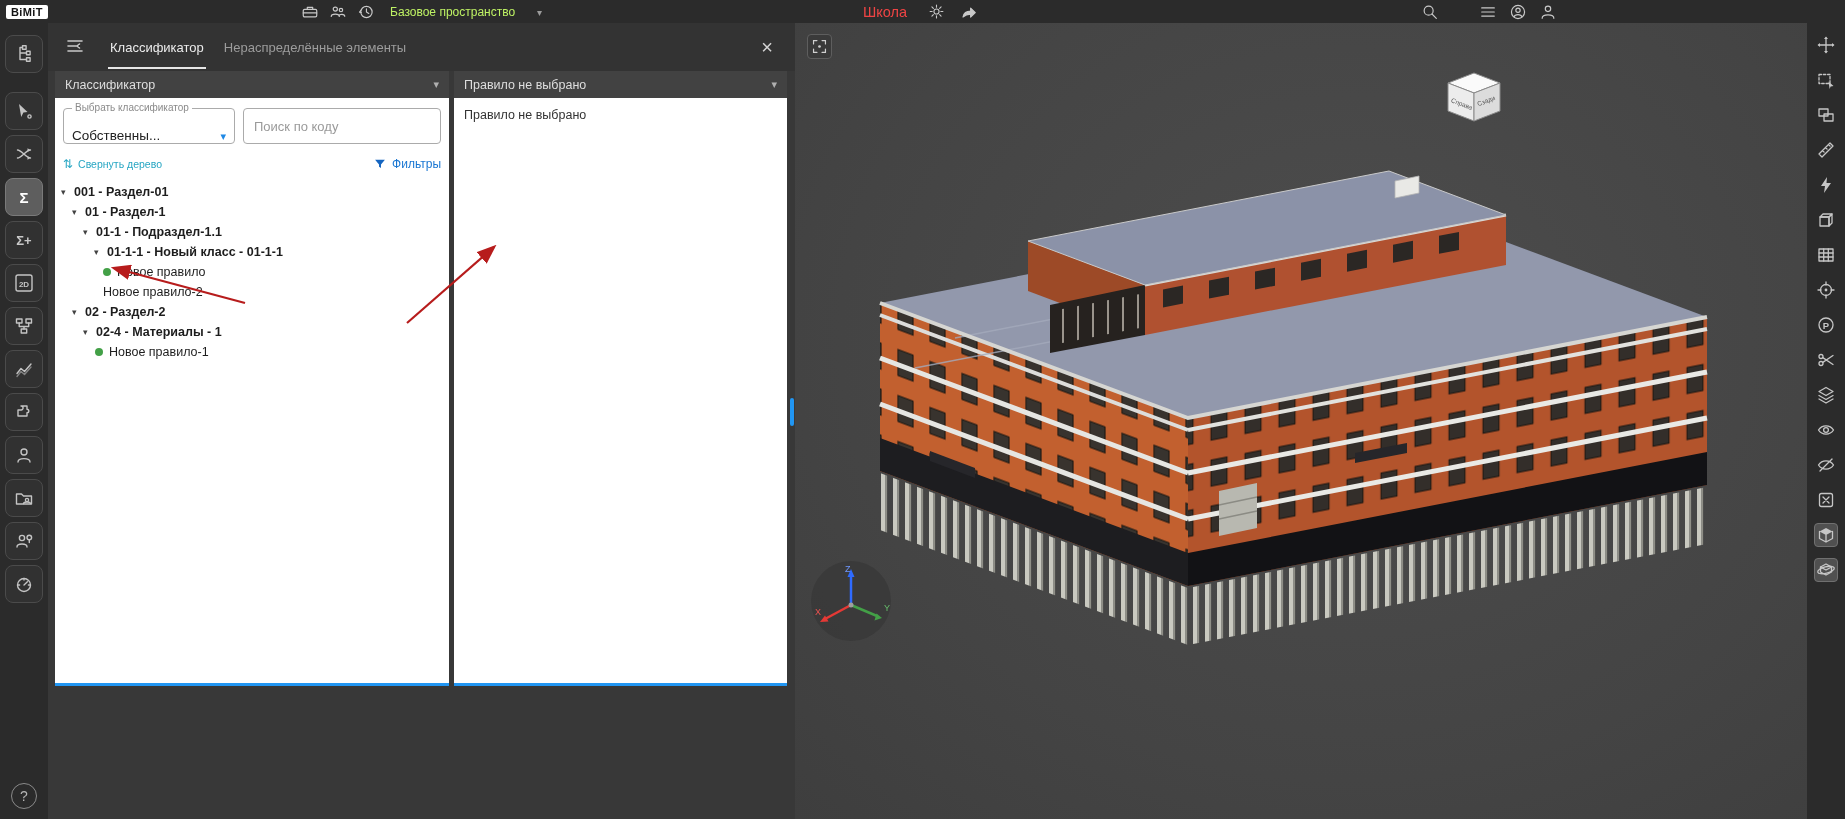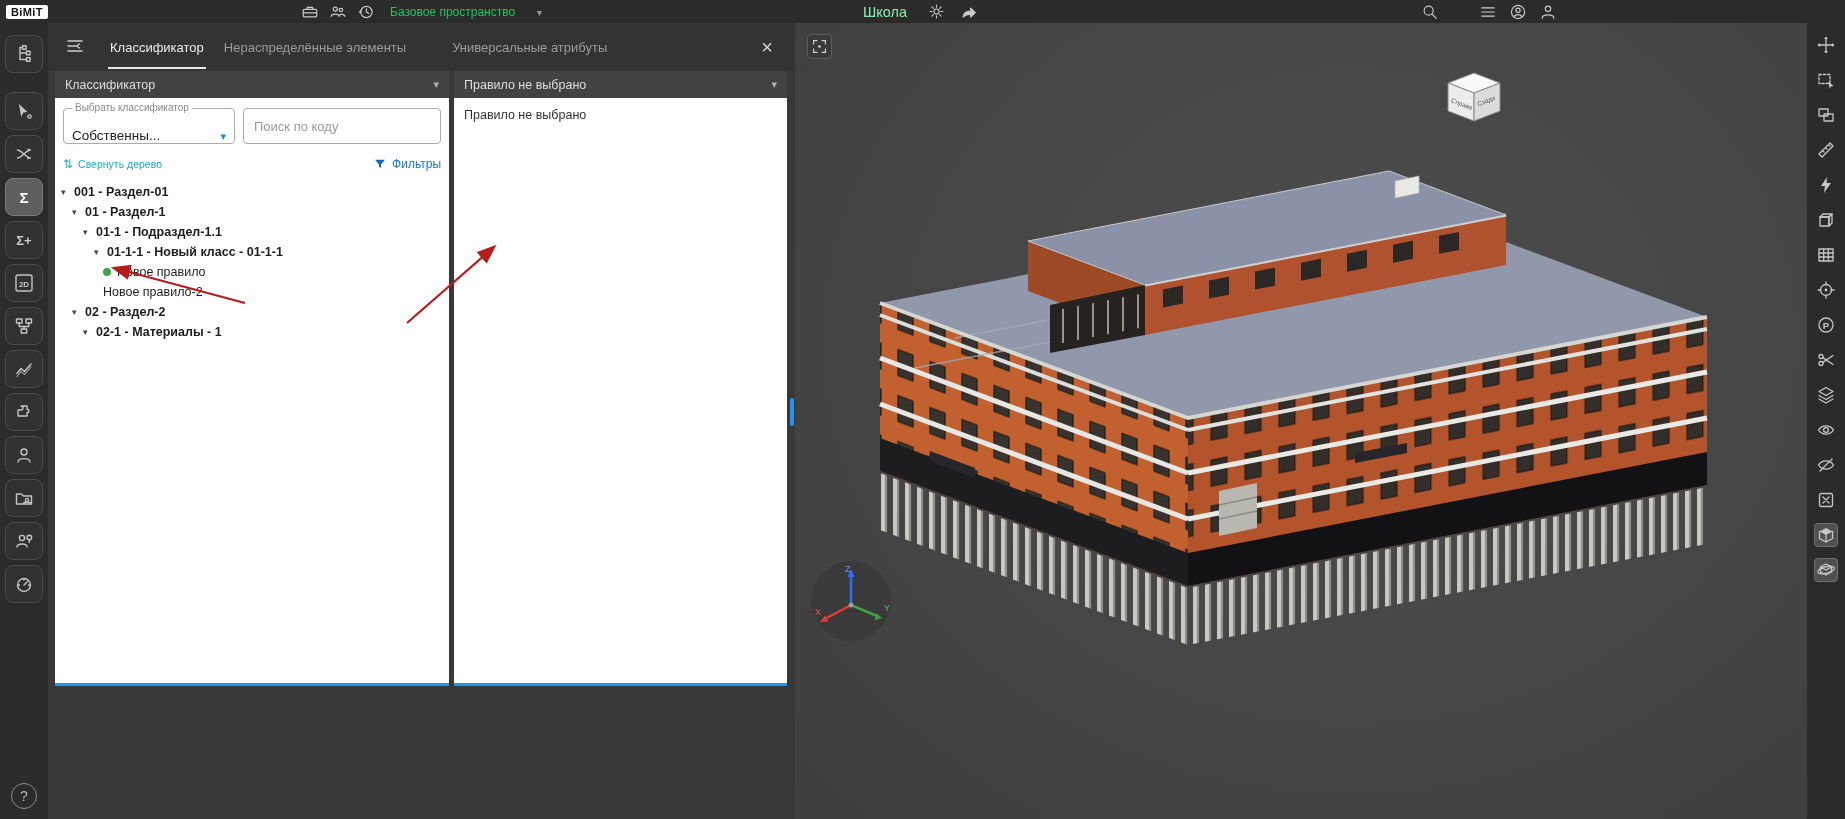--- a/index.html
+++ b/index.html
@@ -7,23 +7,23 @@
        font-family:"Liberation Sans",sans-serif;overflow:hidden;user-select:none;}
   button{font-family:inherit;cursor:pointer;}
 
   
   .topbar{height:23px;background:#2b2b2b;position:relative;}
   .topbar .abs{position:absolute;top:50%;transform:translateY(-50%);display:flex;align-items:center;}
   .logo{left:6px;background:#fff;color:#141414;font-weight:bold;font-size:11px;
         padding:1px 5px;border-radius:2px;letter-spacing:.4px;border:none;text-align:center;}
   .tb-ico{background:none;border:none;width:20px;height:20px;display:flex;align-items:center;justify-content:center;padding:0;}
   .tb-ico svg{stroke:#c9c9c9;fill:none;stroke-width:1.3;stroke-linecap:round;stroke-linejoin:round;}
-  .workspace{color:#22c55e;font-size:12px;}
+  .workspace{color:#bef264;font-size:12px;}
   .chev{color:#9b9b9b;font-size:10px;}
-  .proj-title{color:#86efac;font-size:14.5px;}
+  .proj-title{color:#ef4444;font-size:14.5px;}
 
   
   .main{display:flex;height:796px;}
 
   
   .sidebar{width:48px;background:#2b2b2b;display:flex;flex-direction:column;align-items:center;
            padding-top:12px;position:relative;flex:none;}
   .tool{width:38px;height:38px;margin-bottom:5px;background:#313131;border:1px solid #4b4b4b;
         border-radius:8px;display:flex;align-items:center;justify-content:center;padding:0;}
   .tool:first-child{margin-bottom:19px;}
@@ -270,21 +270,20 @@
     <section class="panel">
 
       <div class="tabbar">
         <button class="pmenu">
           <svg width="20" height="20" viewBox="0 0 20 20">
               <path d="M3 5h14M3 10h9M3 15h14M14.5 8l-2.5 2 2.5 2"></path>
             </svg>
         </button>
         <button class="tab active t1">Классификатор</button>
         <button class="tab t2">Нераспределённые элементы</button>
-        <button class="tab t3">Универсальные атрибуты</button>
         <button class="closex">×</button>
       </div>
 
       <div class="columns">
 
         <div class="col col1">
           <div class="col-h">
             <span>Классификатор</span>
             <span class="hcaret">▾</span>
           </div>
@@ -335,21 +334,25 @@
               </div>
               <div class="trow pl4">
                 <span class="tlabel">Новое правило-2</span>
               </div>
               <div class="trow branch pl1">
                 <span class="caret">▾</span>
                 <span class="tlabel">02 - Раздел-2</span>
               </div>
               <div class="trow branch pl2">
                 <span class="caret">▾</span>
-                <span class="tlabel">02-1 - Материалы - 1</span>
+                <span class="tlabel">02-4 - Материалы - 1</span>
+              </div>
+              <div class="trow pl3d">
+                <span class="dot"></span>
+                <span class="tlabel">Новое правило-1</span>
               </div>
             </div>
 
             <div class="hbar"></div>
           </div>
         </div>
 
         <div class="col col2">
           <div class="col-h">
             <span>Правило не выбрано</span>

